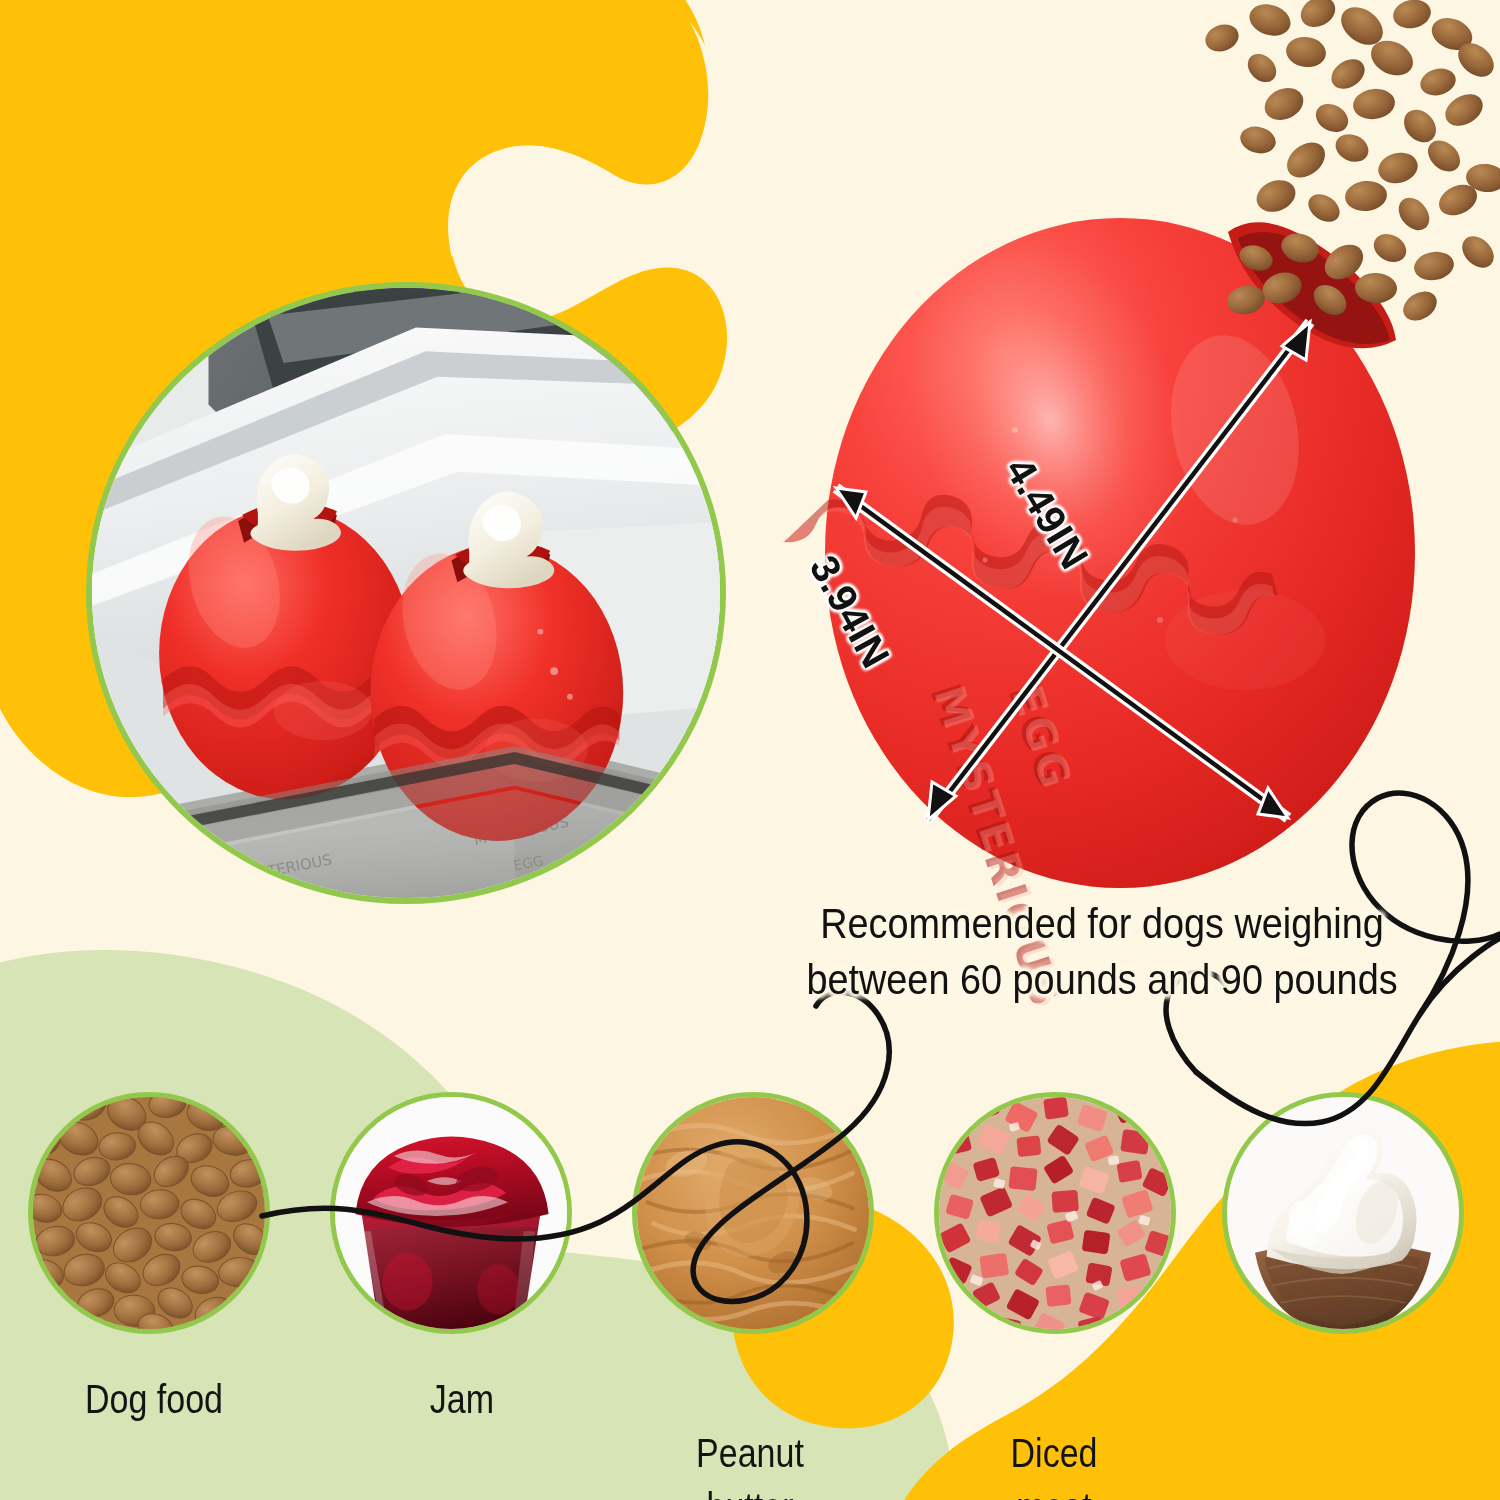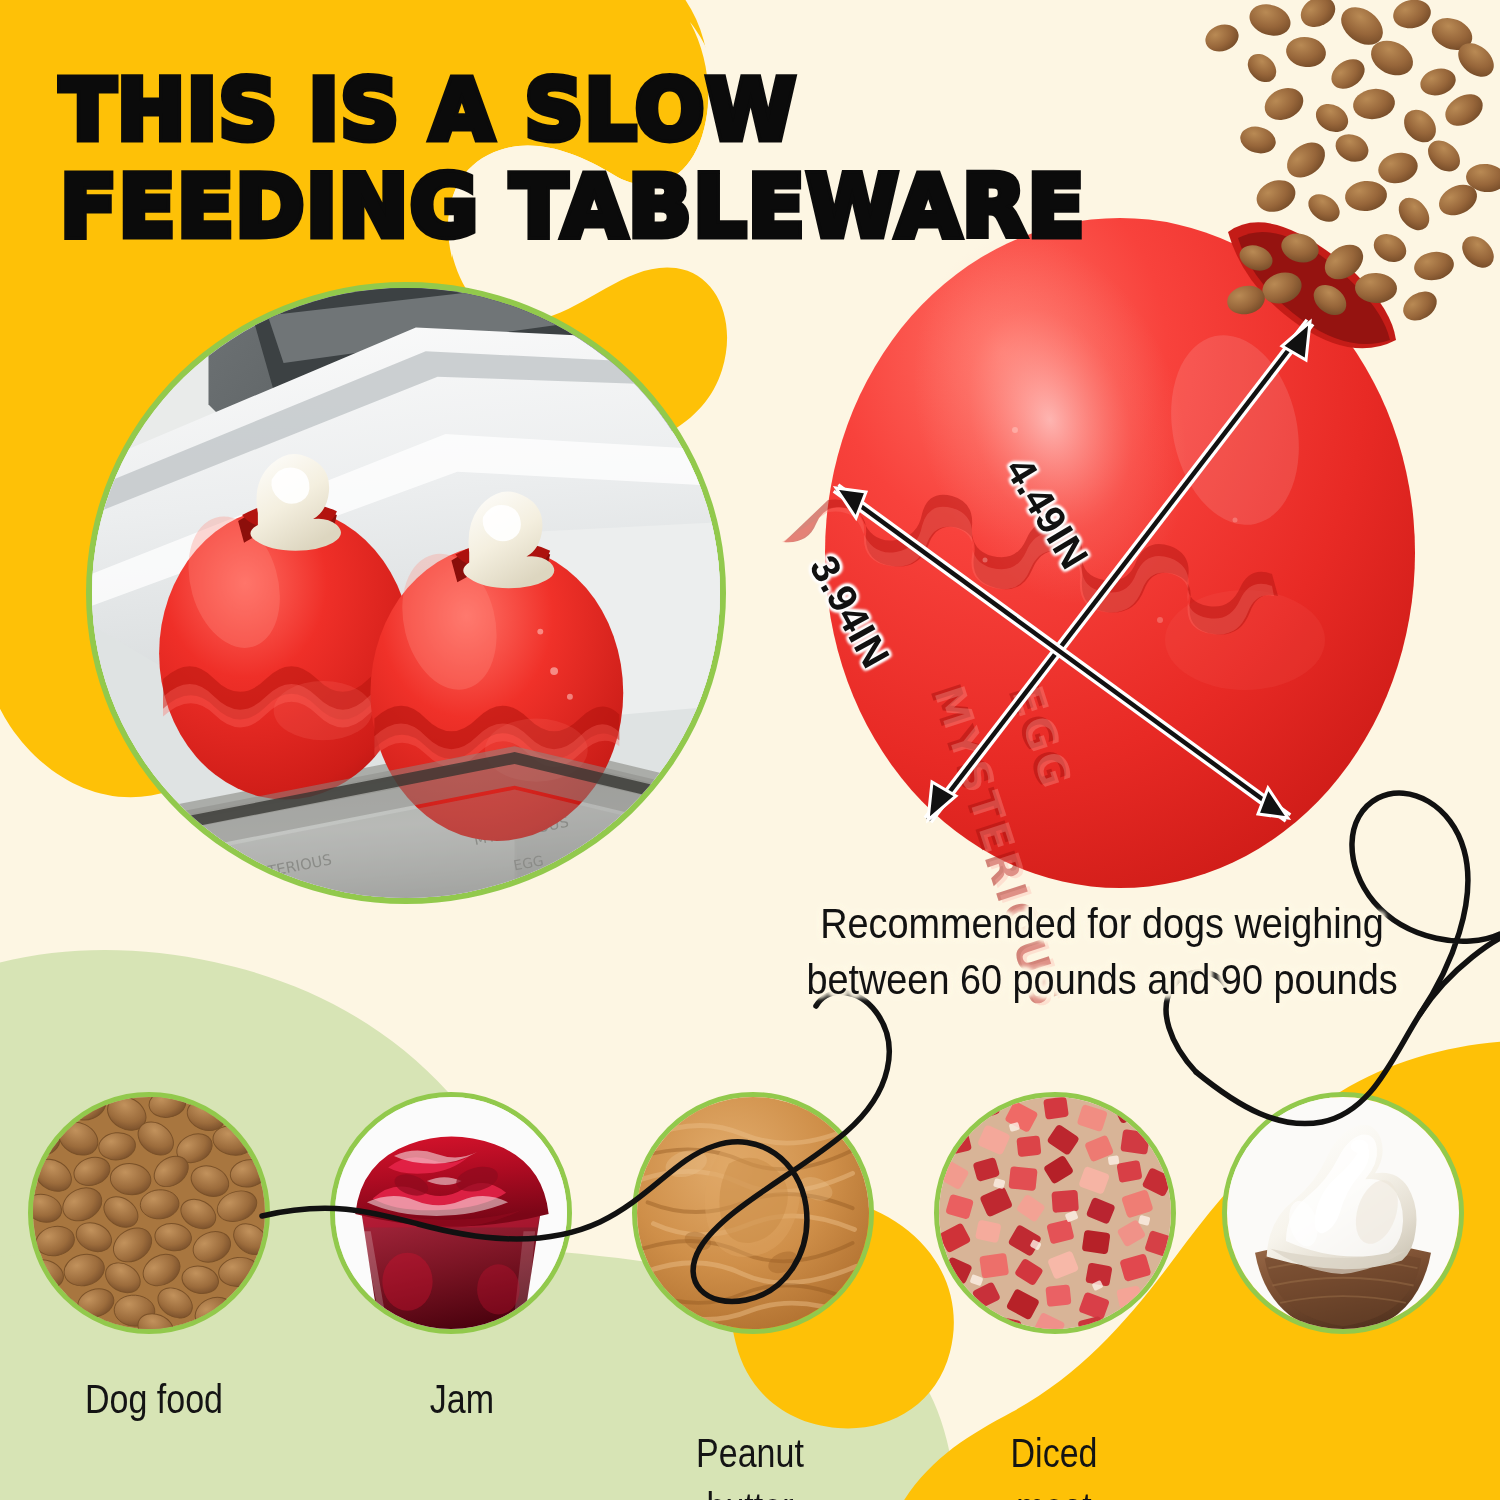--- a/index.html
+++ b/index.html
@@ -161,24 +161,20 @@
              L 1540,1540 Z"></path>
 
     <path fill="#FEC107" d="M 742,1192
              C 800,1186 860,1196 902,1226
              C 946,1258 962,1306 950,1352
              C 936,1406 888,1432 838,1428
              C 786,1424 748,1392 736,1344
              C 724,1296 720,1236 742,1192 Z"></path>
   </svg>
 
-  <div id="title">
-    <div class="tline l1">THIS IS A SLOW</div>
-    <div class="tline l2">FEEDING TABLEWARE</div>
-  </div>
 
   <div id="fridge-circle">
     <svg class="inner" viewBox="0 0 640 622" preserveAspectRatio="xMidYMid slice">
       <defs>
         <linearGradient id="gFreezerDark" x1="0" y1="0" x2="1" y2="0.35">
           <stop offset="0" stop-color="#6f7476"></stop>
             <stop offset="0.5" stop-color="#585d5f"></stop>
           <stop offset="1" stop-color="#44494b"></stop>
         </linearGradient>
         <linearGradient id="gDoorWhite" x1="0" y1="0" x2="0.2" y2="1">

